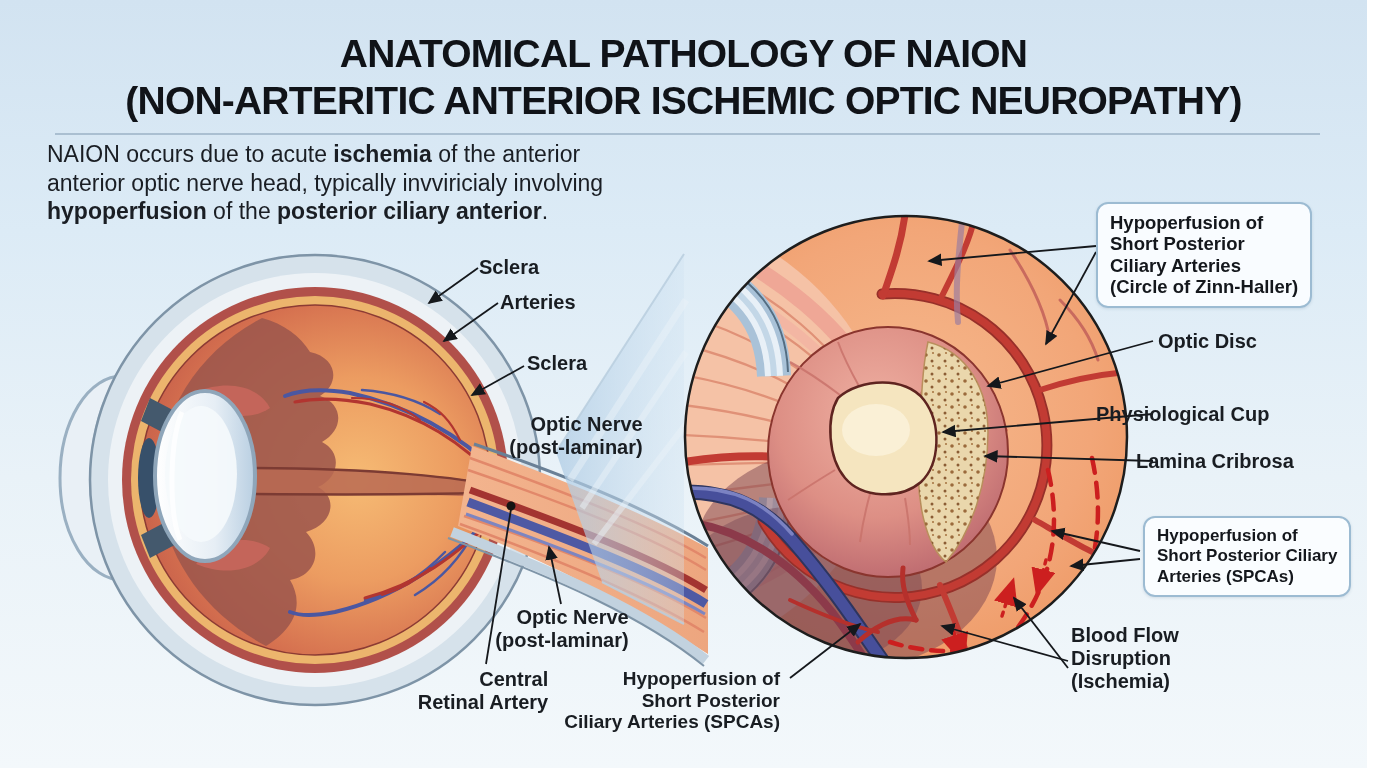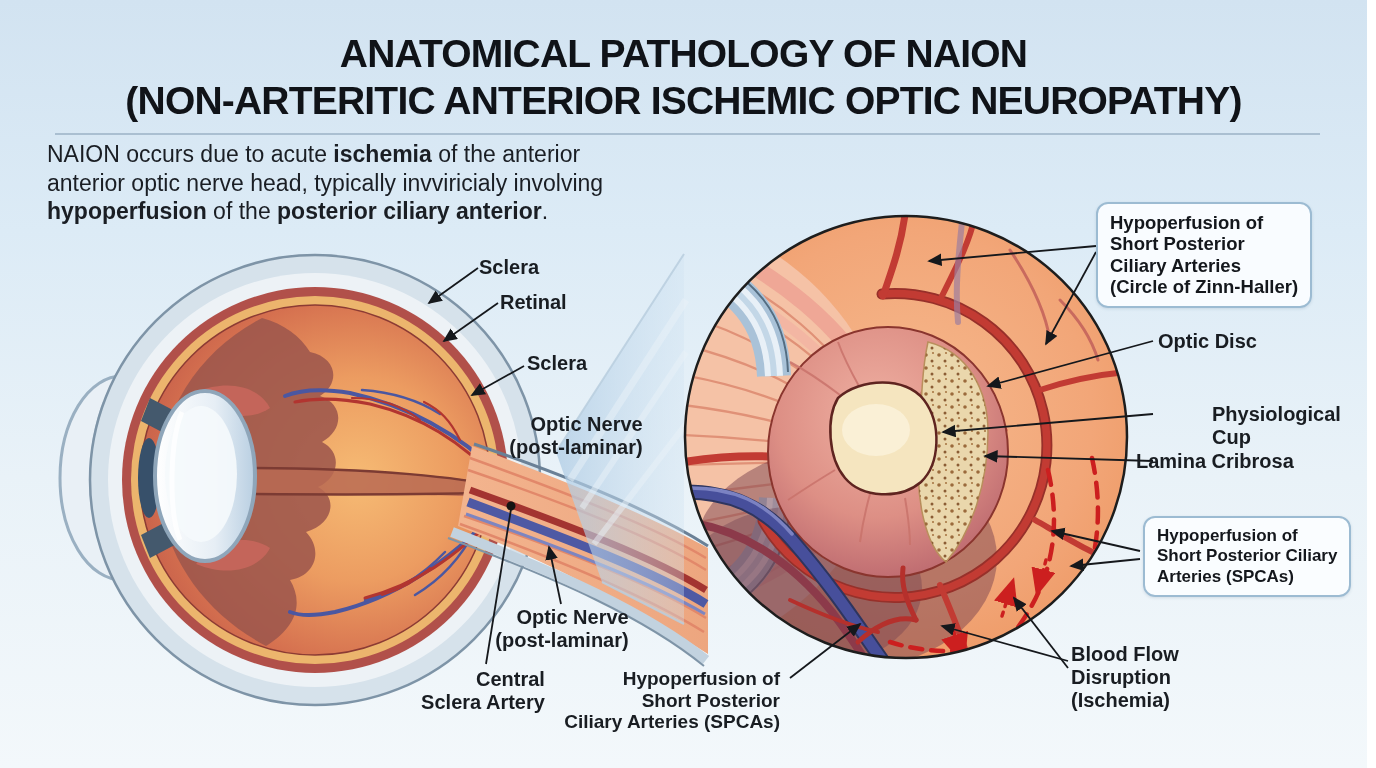--- a/index.html
+++ b/index.html
@@ -274,39 +274,39 @@
 
   <div class="title">ANATOMICAL PATHOLOGY OF NAION
 (NON-ARTERITIC ANTERIOR ISCHEMIC OPTIC NEUROPATHY)</div>
   <div class="title-rule"></div>
 
   <div class="intro"><span>NAION occurs due to acute </span><span class="b">ischemia</span><span> of the anterior
 anterior optic nerve head, typically invviricialy involving
 </span><span class="b">hypoperfusion</span><span> of the </span><span class="b">posterior ciliary anterior</span><span>.</span></div>
 
   <div class="label" style="left:479px;top:256px">Sclera</div>
-  <div class="label" style="left:500px;top:291px">Retinal</div>
+  <div class="label" style="left:500px;top:291px">Arteries</div>
   <div class="label" style="left:527px;top:352px">Sclera</div>
   <div class="label center" style="left:576px;top:413px">Optic Nerve
 (post-laminar)</div>
   <div class="label center" style="left:562px;top:606px">Optic Nerve
 (post-laminar)</div>
   <div class="label center" style="left:483px;top:668px">Central
-Sclera Artery</div>
+Retinal Artery</div>
   <div class="label right bold" style="left:520px;top:668px;width:260px;font-size:19px">Hypoperfusion of
 Short Posterior
 Ciliary Arteries (SPCAs)</div>
 
   <div class="callout-box box1">Hypoperfusion of
 Short Posterior
 Ciliary Arteries
 (Circle of Zinn-Haller)</div>
   <div class="label" style="left:1158px;top:330px">Optic Disc</div>
-  <div class="label" style="left:1212px;top:403px">Physiological Cup</div>
+  <div class="label" style="left:1096px;top:403px">Physiological Cup</div>
   <div class="label" style="left:1136px;top:450px">Lamina Cribrosa</div>
   <div class="callout-box box2">Hypoperfusion of
 Short Posterior Ciliary
 Arteries (SPCAs)</div>
-  <div class="label bold" style="left:1071px;top:643px">Blood Flow
+  <div class="label bold" style="left:1071px;top:624px">Blood Flow
 Disruption
 (Ischemia)</div>
 
 </div>
 
 </body></html>

